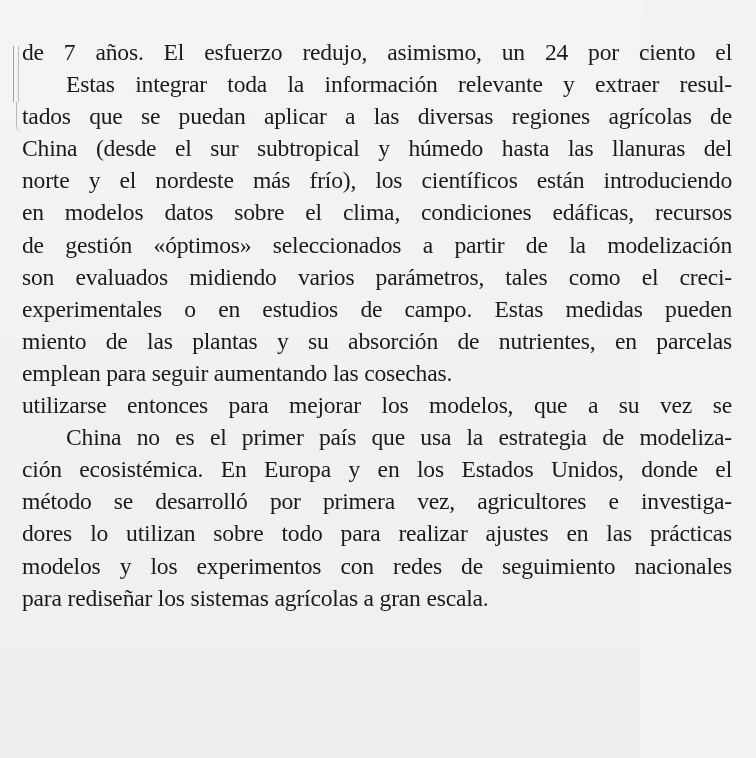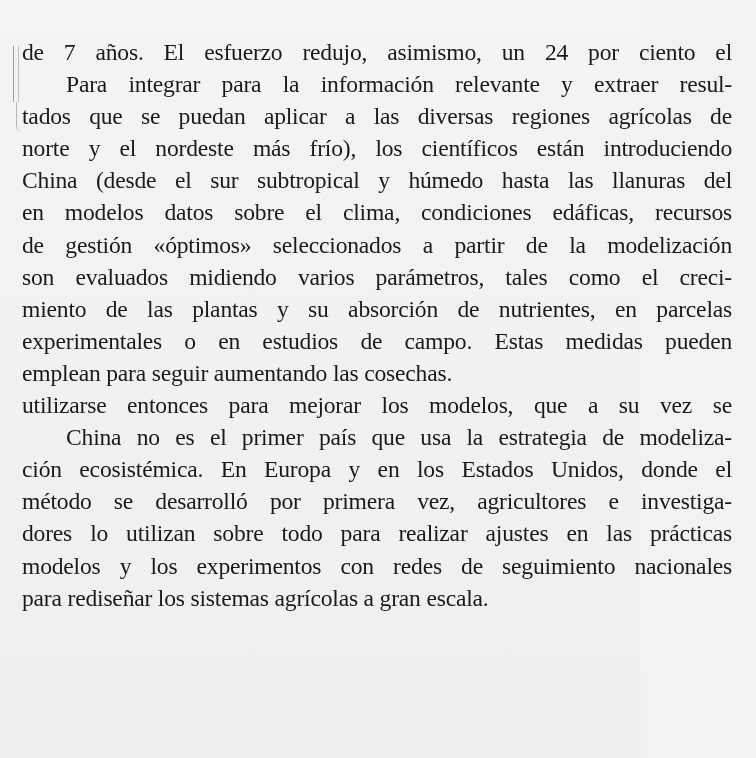--- a/index.html
+++ b/index.html
@@ -73,29 +73,29 @@
   <div class="margin-mark"></div>
   <div class="margin-mark-2"></div>
 
   <div class="text-block">
 
     <div>
       <span class="line">de 7 años. El esfuerzo redujo, asimismo, un 24 por ciento el</span>
     </div>
 
     <div>
-      <span class="line indent">Para integrar para la información relevante y extraer resul-</span>
+      <span class="line indent">Estas integrar toda la información relevante y extraer resul-</span>
       <span class="line">tados que se puedan aplicar a las diversas regiones agrícolas de</span>
+      <span class="line">China (desde el sur subtropical y húmedo hasta las llanuras del</span>
       <span class="line">norte y el nordeste más frío), los científicos están introduciendo</span>
-      <span class="line">China (desde el sur subtropical y húmedo hasta las llanuras del</span>
       <span class="line">en modelos datos sobre el clima, condiciones edáficas, recursos</span>
       <span class="line">de gestión «óptimos» seleccionados a partir de la modelización</span>
       <span class="line">son evaluados midiendo varios parámetros, tales como el creci-</span>
+      <span class="line">experimentales o en estudios de campo. Estas medidas pueden</span>
       <span class="line">miento de las plantas y su absorción de nutrientes, en parcelas</span>
-      <span class="line">experimentales o en estudios de campo. Estas medidas pueden</span>
       <span class="line last">emplean para seguir aumentando las cosechas.</span>
       <span class="line">utilizarse entonces para mejorar los modelos, que a su vez se</span>
     </div>
 
     <div>
       <span class="line indent">China no es el primer país que usa la estrategia de modeliza-</span>
       <span class="line">ción ecosistémica. En Europa y en los Estados Unidos, donde el</span>
       <span class="line">método se desarrolló por primera vez, agricultores e investiga-</span>
       <span class="line">dores lo utilizan sobre todo para realizar ajustes en las prácticas</span>
       <span class="line">modelos y los experimentos con redes de seguimiento nacionales</span>

